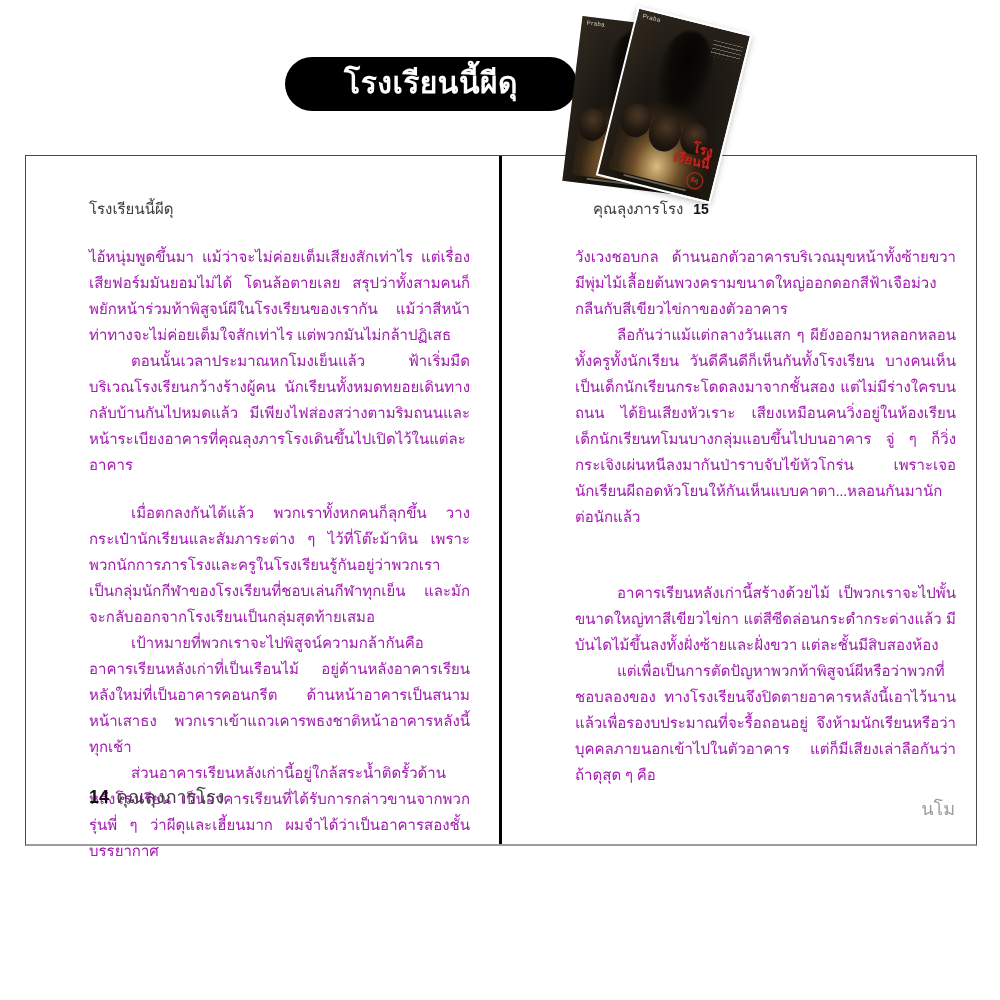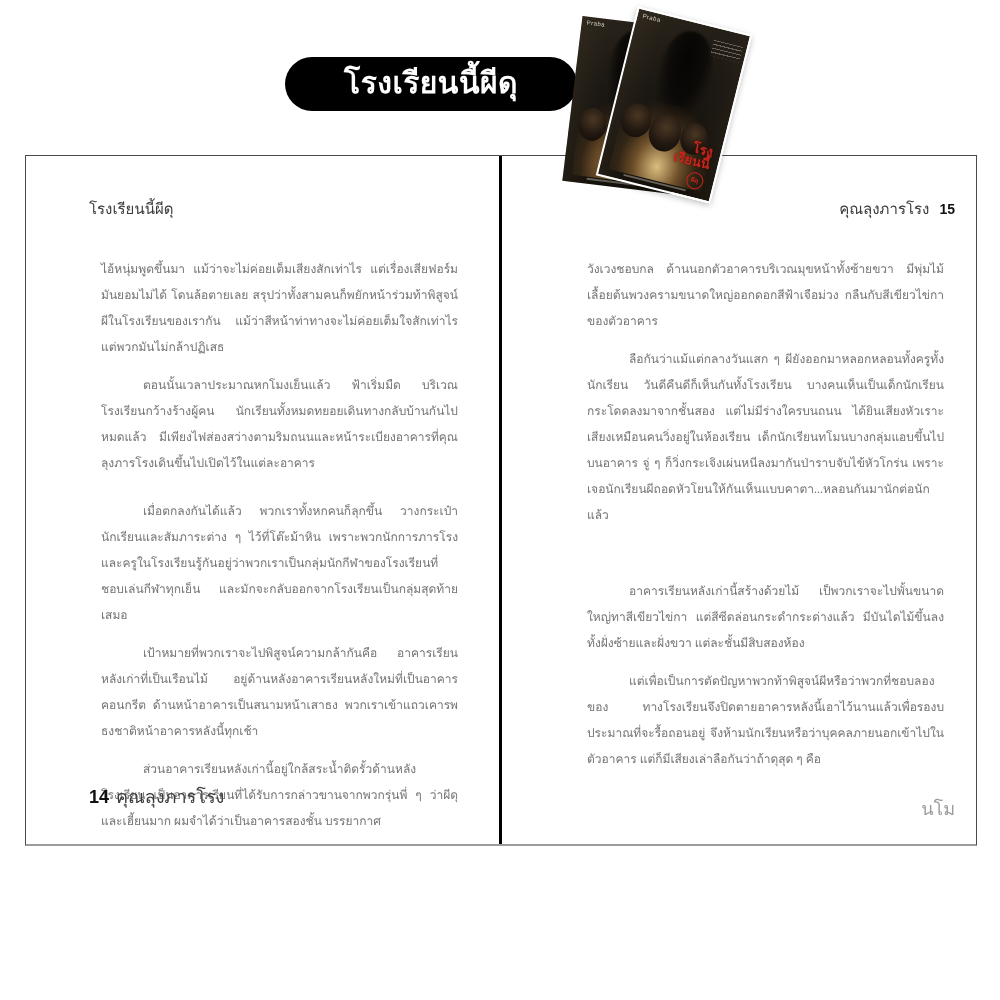--- a/index.html
+++ b/index.html
@@ -69,28 +69,28 @@
 
   
   .spread{
     position:absolute;left:25px;top:155px;width:950px;height:688px;background:#fff;
     border:1px solid #4a4a4a;border-bottom:2px solid #9c9c9c;z-index:1;
   }
   .divider{position:absolute;left:473px;top:0;width:3px;height:100%;background:#000;}
 
   .running-head{position:absolute;top:41px;font-size:15px;color:#3c3c3c;}
   .rh-left{left:63px;}
-  .rh-right{left:549px;width:380px;text-align:right;}
+  .rh-right{left:567px;width:380px;text-align:left;}
   .rh-page{font-weight:bold;color:#111;margin-left:10px;font-family:"Liberation Sans","DejaVu Sans",sans-serif;font-size:14px;}
 
   .page-body{position:absolute;top:88px;width:381px;}
   #left-body{left:63px;}
   #right-body{left:549px;}
   p.para{
-    margin:12px;font-size:12px;line-height:26px;color:#737373;
+    margin:0;font-size:15px;line-height:26px;color:#a21caf;
     text-align:justify;
   }
   p.para.indent{text-indent:42px;font-family:Liberation Serif, serif;}
   p.para.gap-sm{margin-top:22px;}
   p.para.gap-lg{margin-top:50px;}
 
   .footer{position:absolute;top:626px;font-size:18px;color:#3c3c3c;}
   .foot-left{left:63px;}
   .foot-num{font-weight:bold;color:#111;margin-right:7px;
     font-family:"Liberation Sans","DejaVu Sans",sans-serif;}

